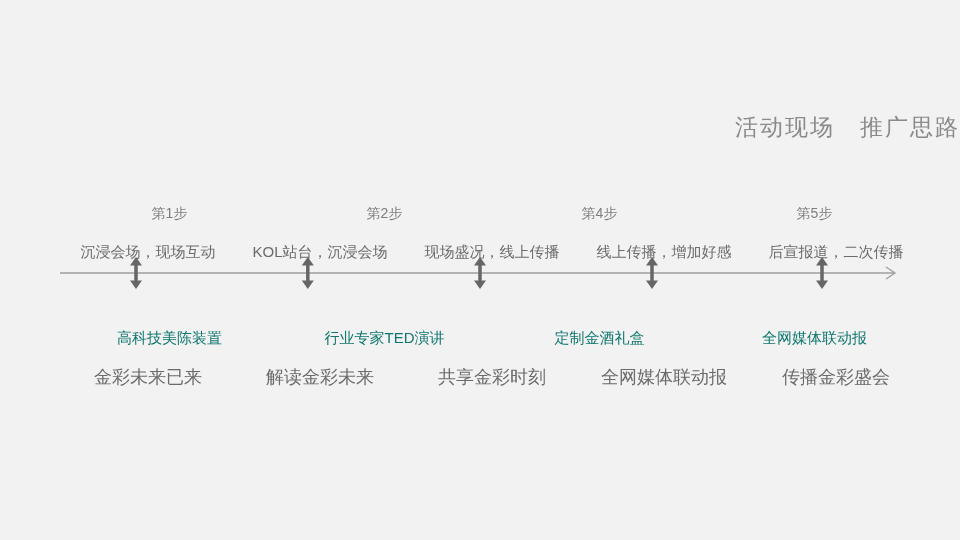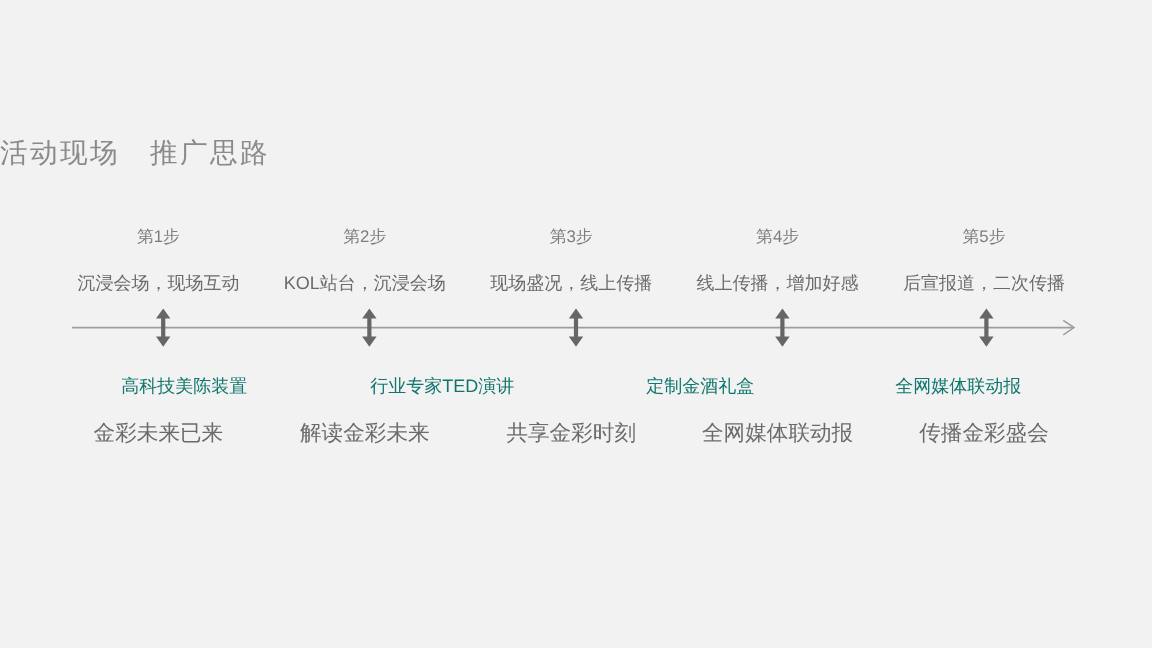--- a/index.html
+++ b/index.html
@@ -9,30 +9,31 @@
     width: 960px;
     height: 540px;
     background: #f2f2f2;
     overflow: hidden;
   }
   .title {
     position: absolute;
     top: 112px;
     left: 0;
     width: 100%;
-    text-align: left;
+    text-align: right;
     font-size: 23px;
     letter-spacing: 2px;
     color: #8a8a8a;
   }
   .row {
     position: absolute;
-    left: 46px;
+    left: 62px;
     width: 860px;
     display: flex;
+    margin-top: 16px;
   }
   .col {
     flex: 1 1 0;
     text-align: center;
     white-space: nowrap;
   }
   .row-labels    { top: 189px; font-size: 14px; color: #7d7d7d; }
   .row-headlines { top: 227px; font-size: 15px; color: #6b6b6b; }
   .row-point1    { top: 313px; font-size: 15px; color: #0f766e; }
   .row-point2    { top: 349px; font-size: 18px; color: #6b6b6b; }
@@ -48,21 +49,20 @@
 </head>
 <body>
 
 <div class="slide">
 
   <div class="title">活动现场　推广思路</div>
 
   <div class="row row-labels">
     <div class="col">第1步</div>
     <div class="col">第2步</div>
-    <div class="col">第3步</div>
     <div class="col">第4步</div>
     <div class="col">第5步</div>
   </div>
 
   <div class="row row-headlines">
     <div class="col">沉浸会场，现场互动</div>
     <div class="col">KOL站台，沉浸会场</div>
     <div class="col">现场盛况，线上传播</div>
     <div class="col">线上传播，增加好感</div>
     <div class="col">后宣报道，二次传播</div>

